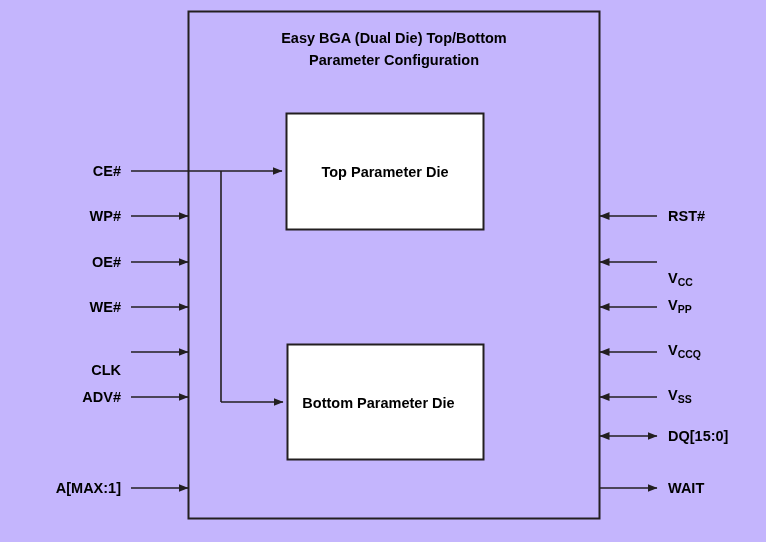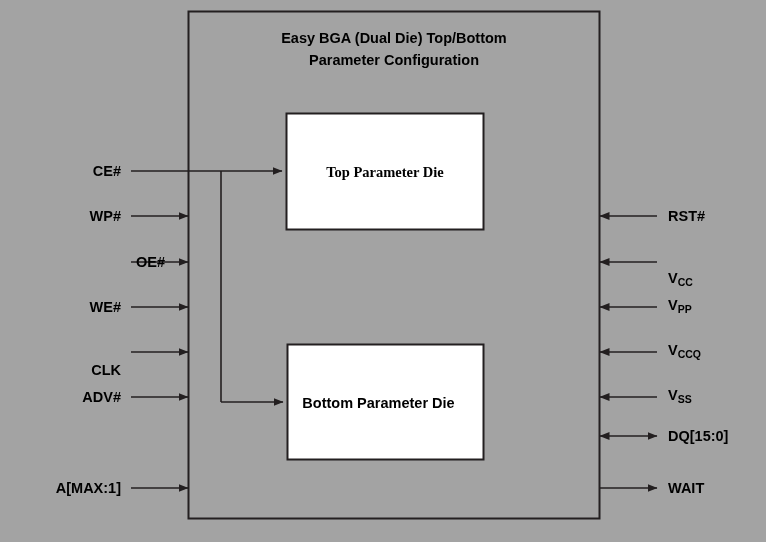--- a/index.html
+++ b/index.html
@@ -8,21 +8,21 @@
     background: #ffffff;
   }
   body {
     font-family: "Liberation Sans", sans-serif;
     color: #000000;
   }
   #canvas {
     position: relative;
     width: 766px;
     height: 542px;
-    background: #a3a3a3;
+    background: #c4b5fd;
     overflow: hidden;
   }
   #canvas svg {
     position: absolute;
     top: 0;
     left: 0;
   }
   .lbl {
     position: absolute;
     font-size: 14.5px;
@@ -104,26 +104,26 @@
     <line x1="600" y1="397" x2="657" y2="397" stroke="#231f20" stroke-width="1.6" marker-start="url(#arrowL)"></line>
     <line x1="600" y1="436" x2="657" y2="436" stroke="#231f20" stroke-width="1.6" marker-start="url(#arrowL)" marker-end="url(#arrowR)"></line>
     <line x1="600" y1="488" x2="657" y2="488" stroke="#231f20" stroke-width="1.6" marker-end="url(#arrowR)"></line>
   </svg>
 
   <div class="title">
     <span>Easy BGA (Dual Die) Top/Bottom</span><br>
     <span>Parameter Configuration</span>
   </div>
 
-  <div class="dielabel" style="left:286px; top:164px; width:198px;font-family:Liberation Serif, serif;">Top Parameter Die</div>
+  <div class="dielabel" style="left:286px; top:164px; width:198px;">Top Parameter Die</div>
   <div class="dielabel" style="left:287px; top:395px; width:183px;">Bottom Parameter Die</div>
 
   <div class="lbl lbl-right" style="left:0px; top:164px; width:121px;">CE#</div>
   <div class="lbl lbl-right" style="left:0px; top:209px; width:121px;">WP#</div>
-  <div class="lbl lbl-right" style="left:0px; top:255px; width:121px;margin-left:44px;">OE#</div>
+  <div class="lbl lbl-right" style="left:0px; top:255px; width:121px;">OE#</div>
   <div class="lbl lbl-right" style="left:0px; top:300px; width:121px;">WE#</div>
   <div class="lbl lbl-right" style="left:0px; top:363px; width:121px;">CLK</div>
   <div class="lbl lbl-right" style="left:0px; top:390px; width:121px;">ADV#</div>
   <div class="lbl lbl-right" style="left:0px; top:481px; width:121px;">A[MAX:1]</div>
 
   <div class="lbl lbl-left" style="left:668px; top:209px;">
     <span>RST#</span>
   </div>
   <div class="lbl lbl-left" style="left:668px; top:253px;margin-top:18px;">
     <span>V</span><span class="sub">CC</span>

